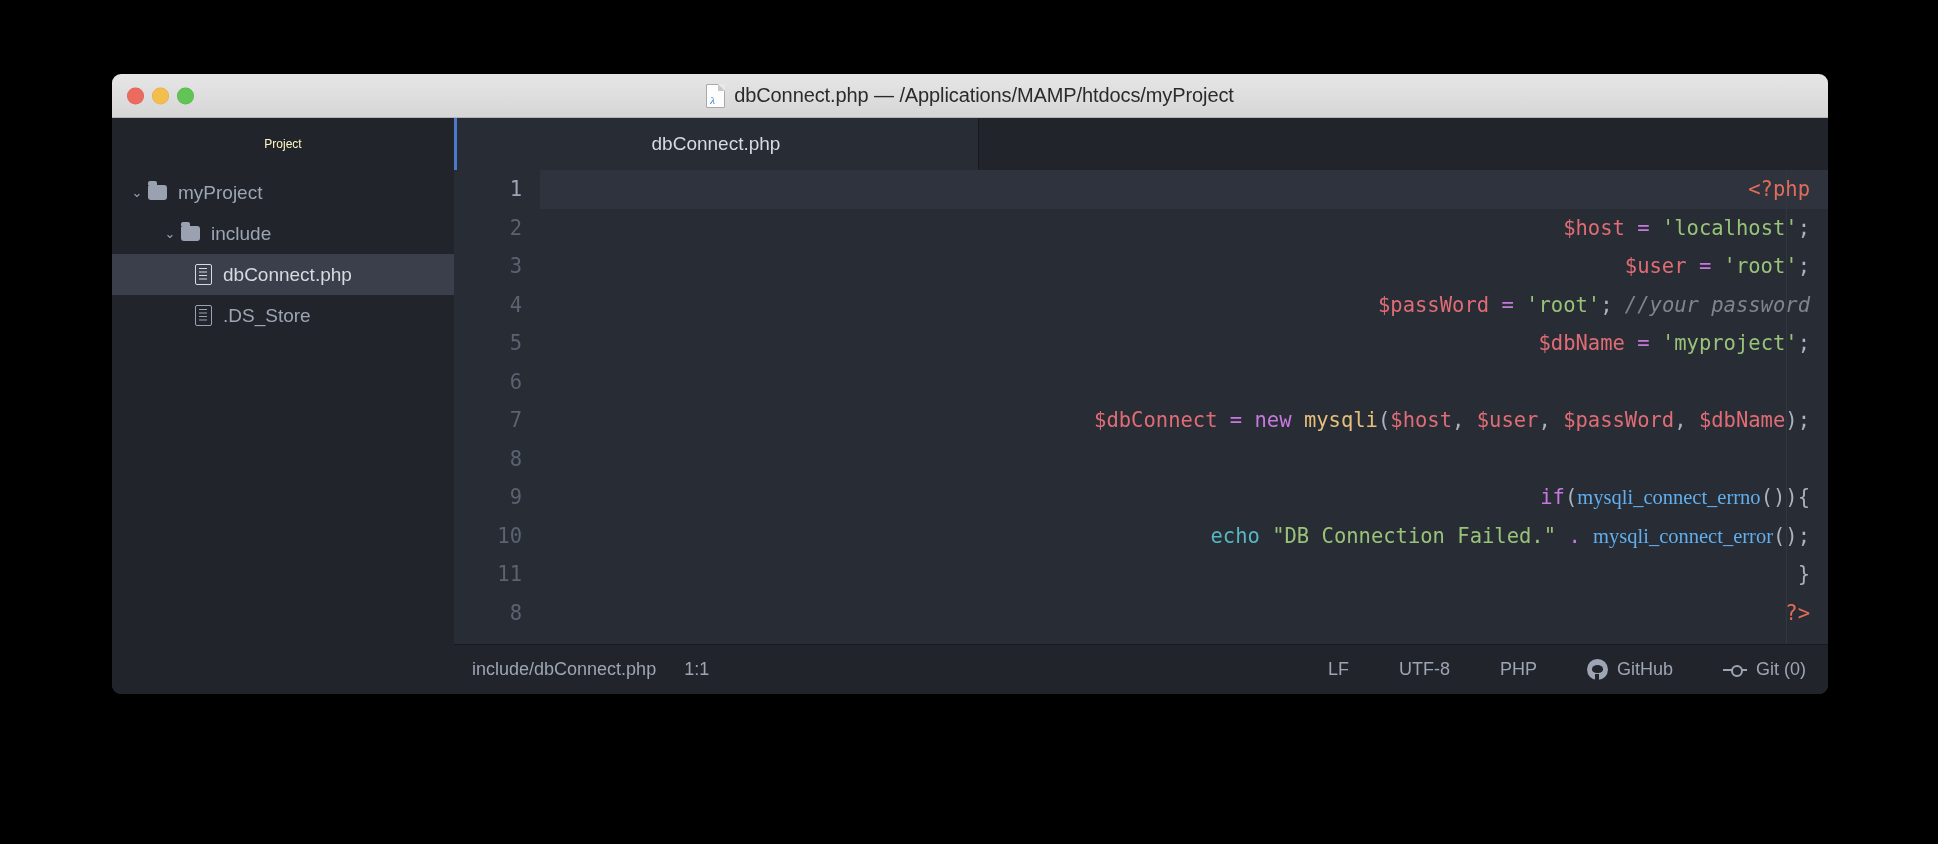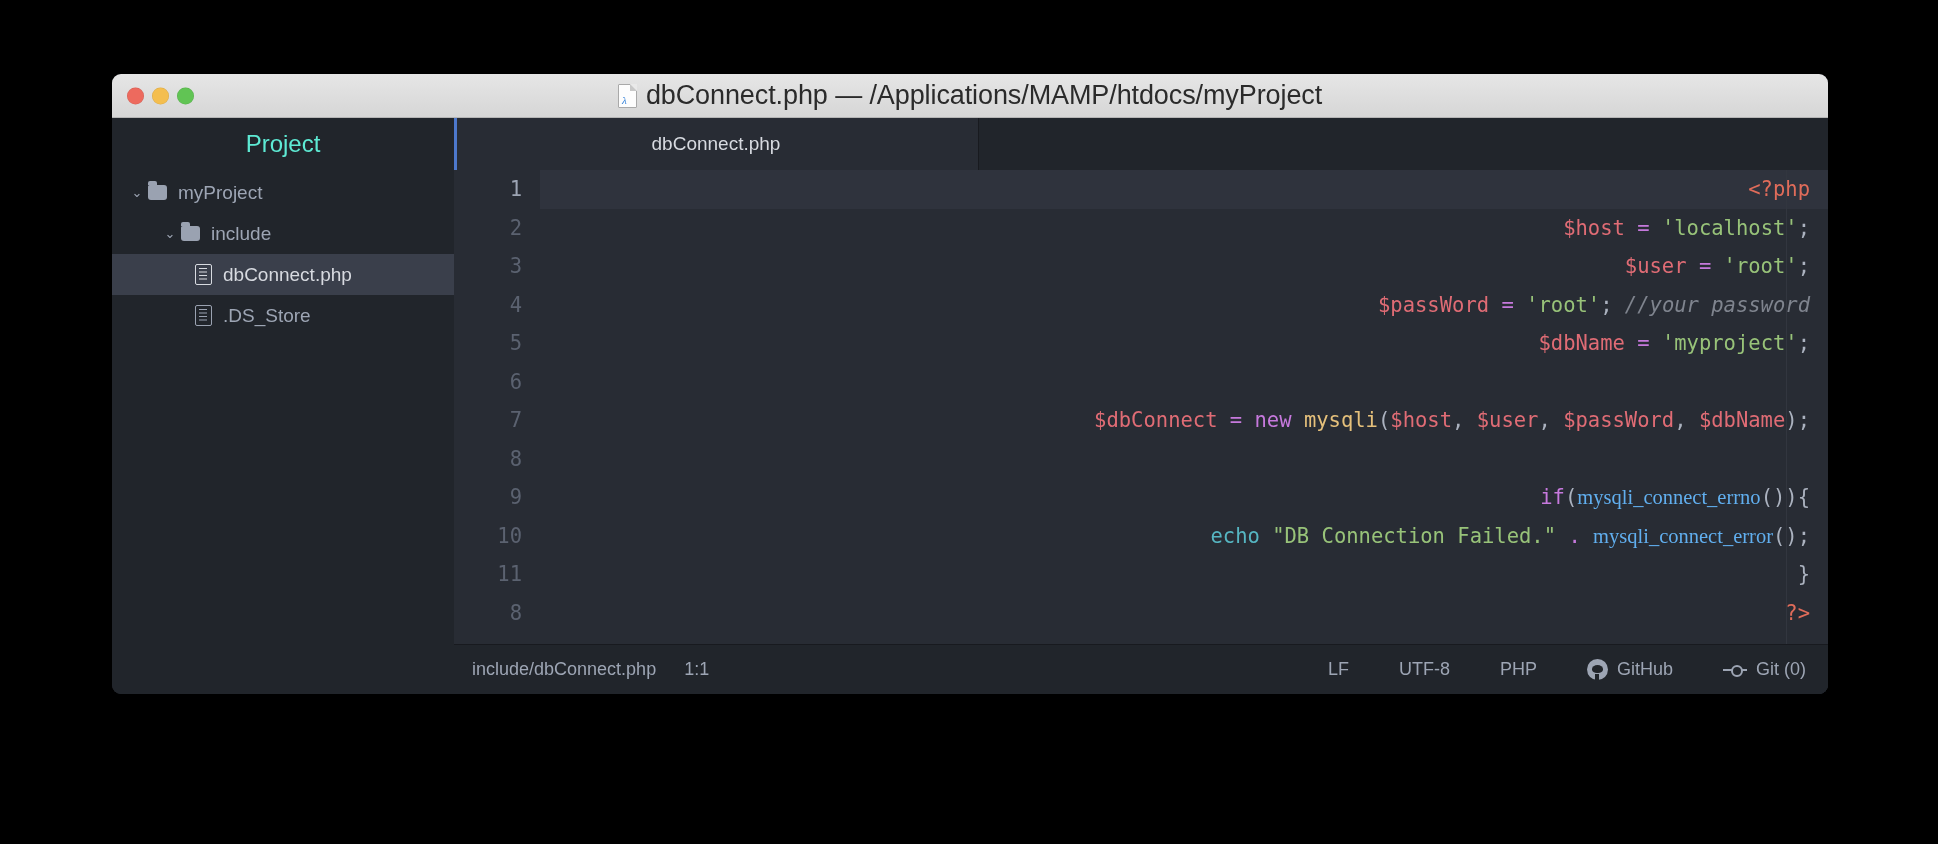--- a/index.html
+++ b/index.html
@@ -55,21 +55,21 @@
 
   #title-center {
     width: 100%;
     display: flex;
     align-items: center;
     justify-content: center;
     gap: 9px;
     pointer-events: none;
   }
   #title-text {
-    font-size: 27px;
+    font-size: 20px;
     color: #2b2b2b;
     font-family: "Liberation Sans", sans-serif;
     letter-spacing: -0.1px;
     white-space: nowrap;
   }
   .file-icon-doc {
     width: 19px; height: 24px;
     position: relative;
     background: #fdfdfd;
     border: 1px solid #a9a9a9;
@@ -108,22 +108,22 @@
     background: #21252b;
     display: flex;
     flex-direction: column;
     position: relative;
   }
   #sidebar-header {
     height: 52px;
     display: flex;
     align-items: center;
     justify-content: center;
-    color: #5eead4;
-    font-size: 24px;
+    color: #fef9c3;
+    font-size: 12px;
   }
   .tree {
     padding-top: 2px;
     font-size: 19px;
   }
   .tree-row {
     display: flex;
     align-items: center;
     height: 41px;
     color: #9da5b4;

